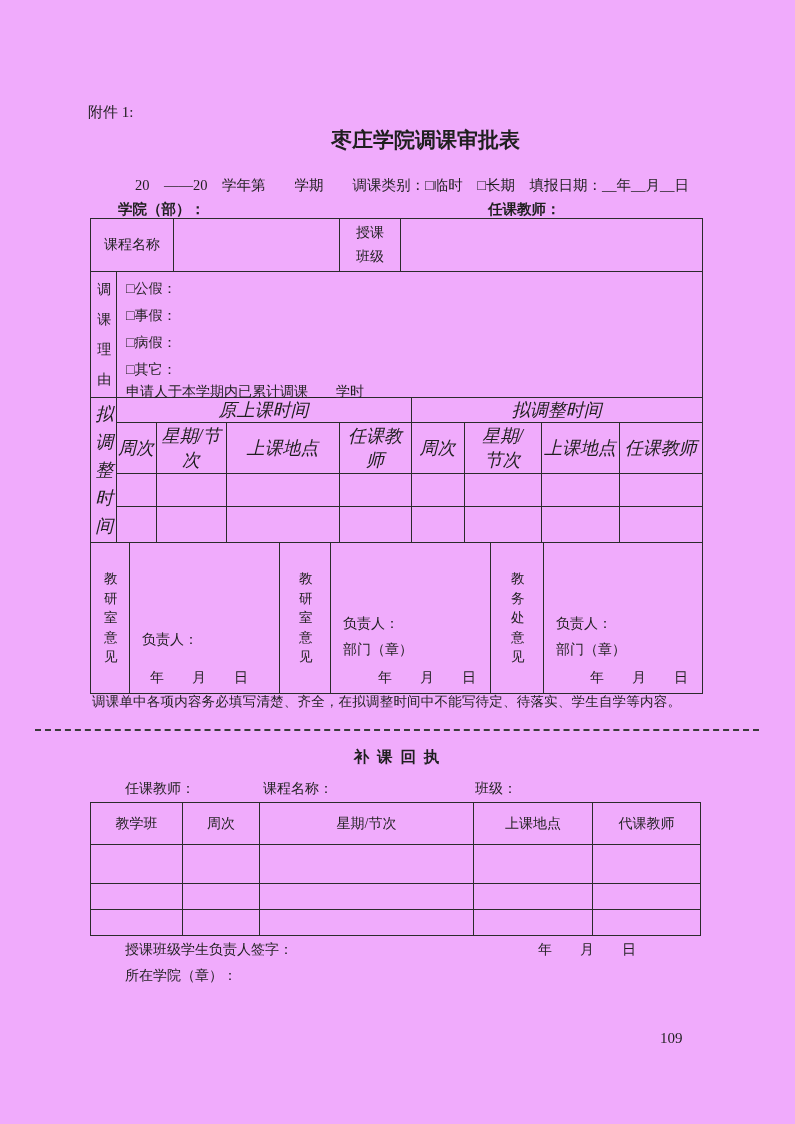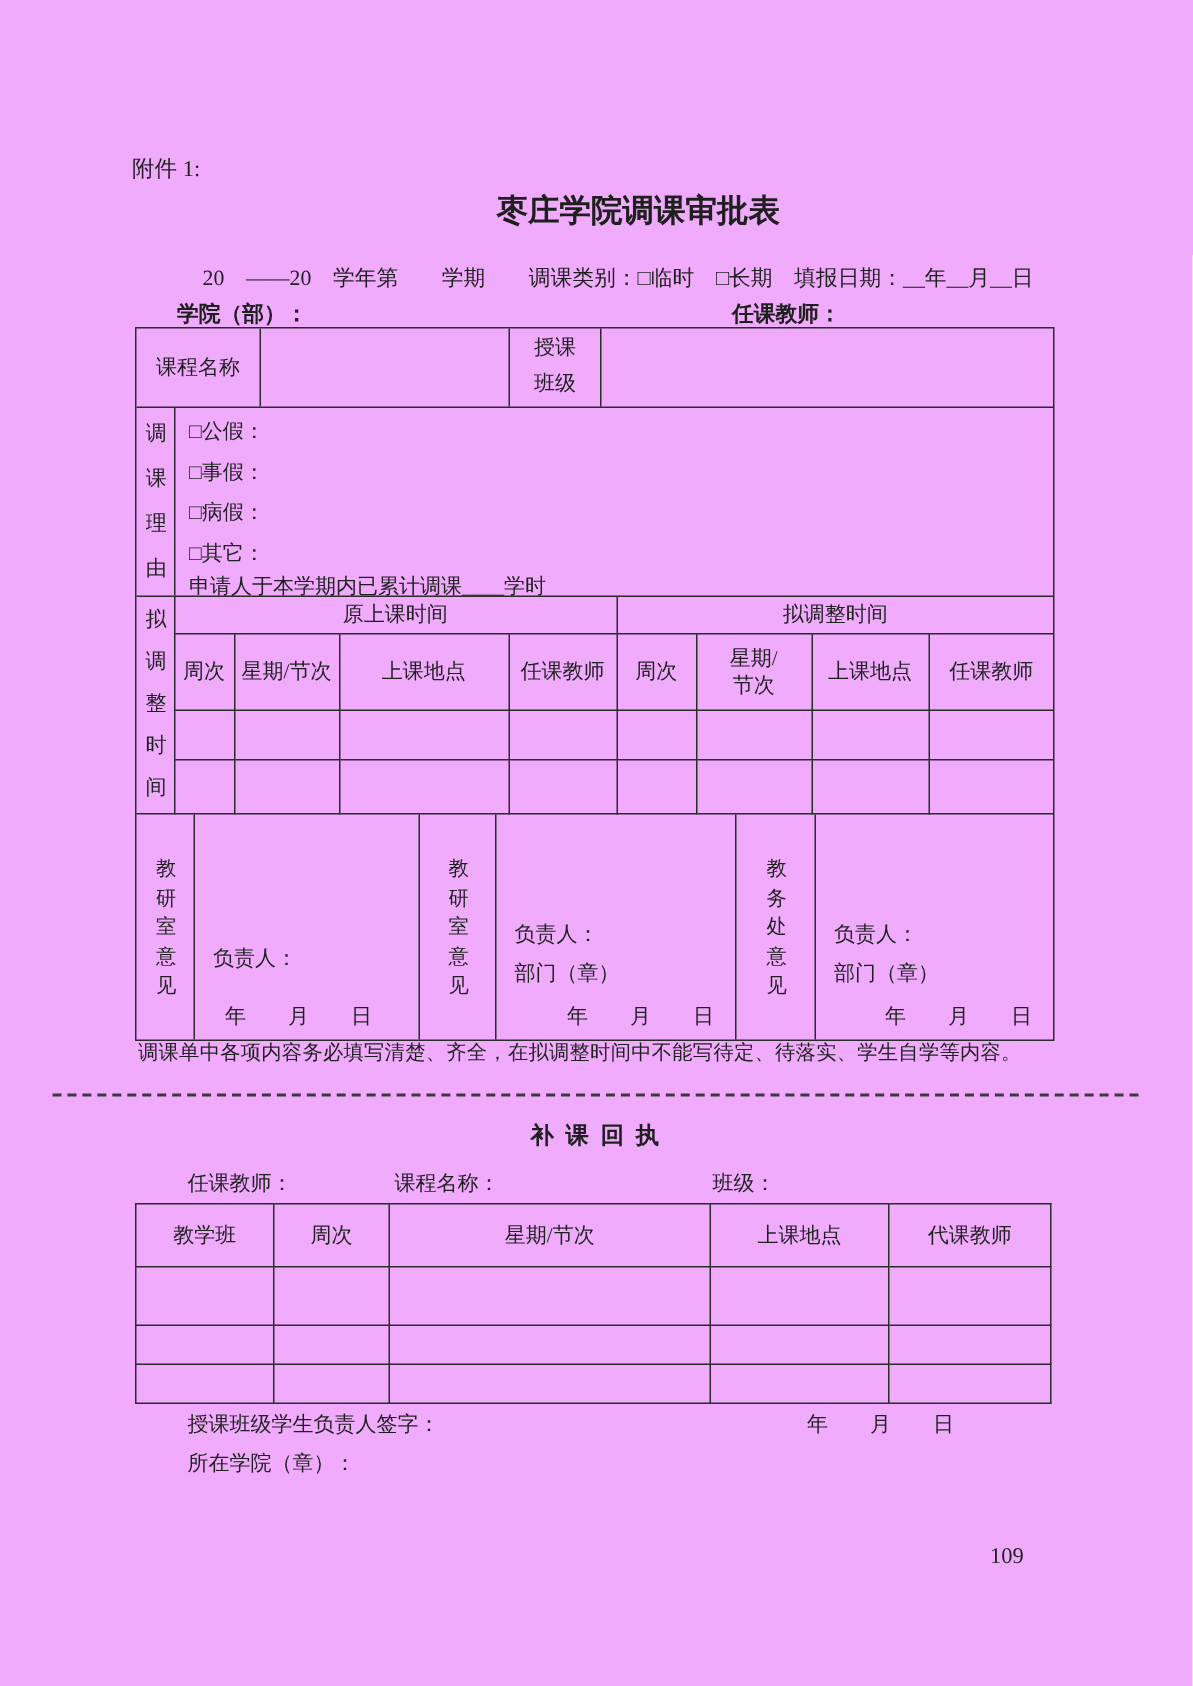--- a/index.html
+++ b/index.html
@@ -20,21 +20,21 @@
   .rowA .c3{width:60px;border-right:1px solid #2b2b2b;display:flex;flex-direction:column;align-items:center;justify-content:center;line-height:24px;}
   .rowA .c4{flex:1;}
   .rowB{display:flex;height:125px;border-bottom:1px solid #2b2b2b;}
   .rowB .vcell{width:25px;border-right:1px solid #2b2b2b;display:flex;align-items:center;justify-content:center;}
   .rowB .body{flex:1;padding:3px 0 0 9px;}
   .rowB .opt{line-height:27px;}
   .rowB .accum{text-align:left;line-height:17px;margin-top:0;}
 
   table.sched{width:100%;border-collapse:collapse;table-layout:fixed;}
   table.sched td{border-right:1px solid #2b2b2b;border-bottom:1px solid #2b2b2b;
-                 text-align:center;vertical-align:middle;padding:0;font-size:14px;}
+                 text-align:center;vertical-align:middle;padding:0;font-size:18px;font-style:italic;}
   table.sched td.lastcol{border-right:none;}
   table.sched tr.r1 td{height:24px;}
   table.sched tr.r2 td{height:50px;}
   table.sched tr.r3 td{height:32px;}
   table.sched tr.r4 td{height:35px;border-bottom:1px solid #2b2b2b;}
   table.sched td.vlabel{vertical-align:middle;}
   table.sched td.vlabel .vstack{margin:0 auto;line-height:28px;}
   .wrapnarrow{display:inline-block;width:3.2em;}
 
   .rowD{display:flex;height:150px;}

